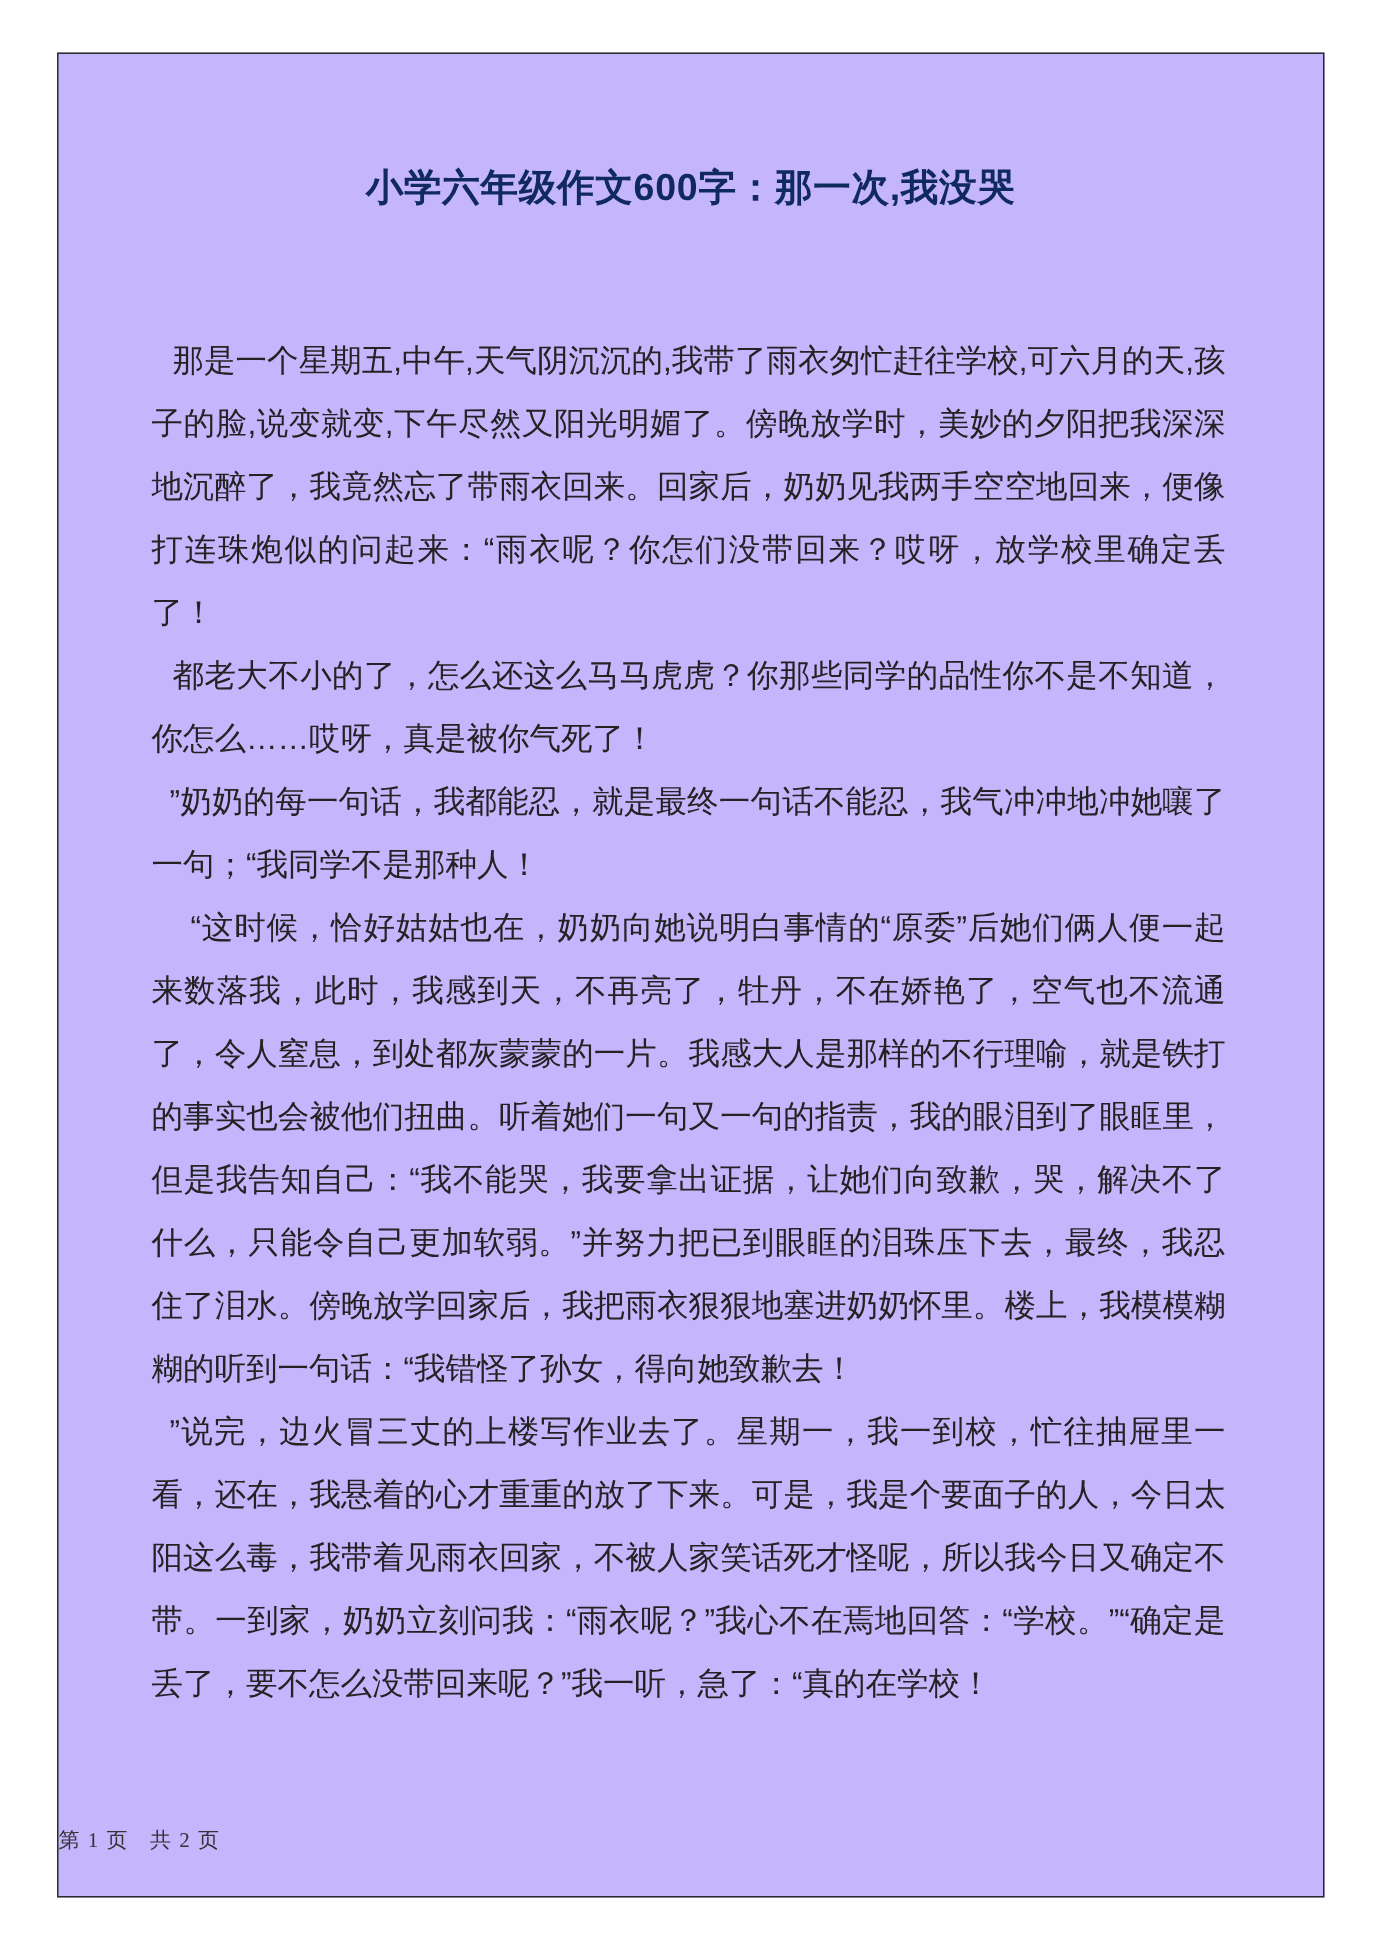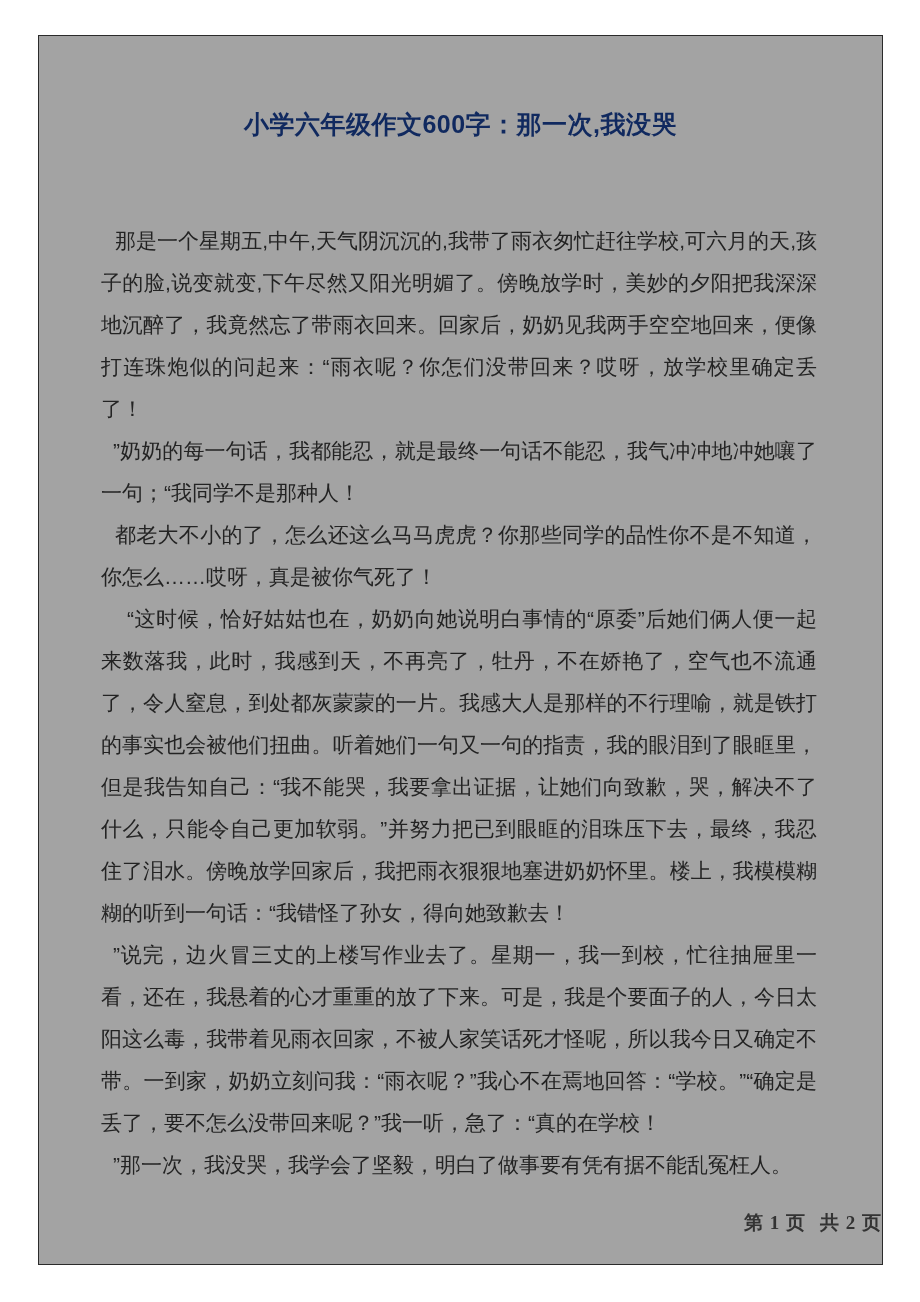--- a/index.html
+++ b/index.html
@@ -15,21 +15,21 @@
   }
 
   .page {
     position: absolute;
     left: 38px;
     top: 35px;
     width: 845px;
     height: 1230px;
     border: 1.5px solid #2b2b2b;
     box-sizing: border-box;
-    background: #a3a3a3;
+    background: #c4b5fd;
   }
 
   .page-inner {
     position: absolute;
     left: 0;
     top: 0;
     width: 100%;
     height: 100%;
   }
 
@@ -67,44 +67,42 @@
 
   .para.indent-1 { text-indent: 14px; }
   .para.indent-2 { text-indent: 26px; }
   .para.indent-q { text-indent: 12px; }
 
   .footer {
     position: absolute;
     left: 0;
     right: 0;
     bottom: 28px;
-    text-align: right;
+    text-align: left;
     color: #333333;
-    font-size: 19px;
+    font-size: 14px;
     font-family: "Liberation Serif", "DejaVu Serif", serif;
     letter-spacing: 1px;
-    font-weight: bold;
   }
   .footer .gap { display: inline-block; width: 14px; }
 </style>
 </head>
 <body>
 
 <div class="page">
   <div class="page-inner">
 
     <div class="doc-title">小学六年级作文600字：那一次,我没哭</div>
 
     <div class="body-wrap">
       <p class="para indent-1">那是一个星期五,中午,天气阴沉沉的,我带了雨衣匆忙赶往学校,可六月的天,孩子的脸,说变就变,下午尽然又阳光明媚了。傍晚放学时，美妙的夕阳把我深深地沉醉了，我竟然忘了带雨衣回来。回家后，奶奶见我两手空空地回来，便像打连珠炮似的问起来：“雨衣呢？你怎们没带回来？哎呀，放学校里确定丢了！</p>
+      <p class="para indent-1">都老大不小的了，怎么还这么马马虎虎？你那些同学的品性你不是不知道，你怎么……哎呀，真是被你气死了！</p>
       <p class="para indent-q">”奶奶的每一句话，我都能忍，就是最终一句话不能忍，我气冲冲地冲她嚷了一句；“我同学不是那种人！</p>
-      <p class="para indent-1">都老大不小的了，怎么还这么马马虎虎？你那些同学的品性你不是不知道，你怎么……哎呀，真是被你气死了！</p>
       <p class="para indent-2">“这时候，恰好姑姑也在，奶奶向她说明白事情的“原委”后她们俩人便一起来数落我，此时，我感到天，不再亮了，牡丹，不在娇艳了，空气也不流通了，令人窒息，到处都灰蒙蒙的一片。我感大人是那样的不行理喻，就是铁打的事实也会被他们扭曲。听着她们一句又一句的指责，我的眼泪到了眼眶里，但是我告知自己：“我不能哭，我要拿出证据，让她们向致歉，哭，解决不了什么，只能令自己更加软弱。”并努力把已到眼眶的泪珠压下去，最终，我忍住了泪水。傍晚放学回家后，我把雨衣狠狠地塞进奶奶怀里。楼上，我模模糊糊的听到一句话：“我错怪了孙女，得向她致歉去！</p>
       <p class="para indent-q">”说完，边火冒三丈的上楼写作业去了。星期一，我一到校，忙往抽屉里一看，还在，我悬着的心才重重的放了下来。可是，我是个要面子的人，今日太阳这么毒，我带着见雨衣回家，不被人家笑话死才怪呢，所以我今日又确定不带。一到家，奶奶立刻问我：“雨衣呢？”我心不在焉地回答：“学校。”“确定是丢了，要不怎么没带回来呢？”我一听，急了：“真的在学校！</p>
-      <p class="para indent-q">”那一次，我没哭，我学会了坚毅，明白了做事要有凭有据不能乱冤枉人。</p>
     </div>
 
     <div class="footer">
       <span>第 1 页</span><span class="gap"></span><span>共 2 页</span>
     </div>
 
   </div>
 </div>
 
 </body></html>

